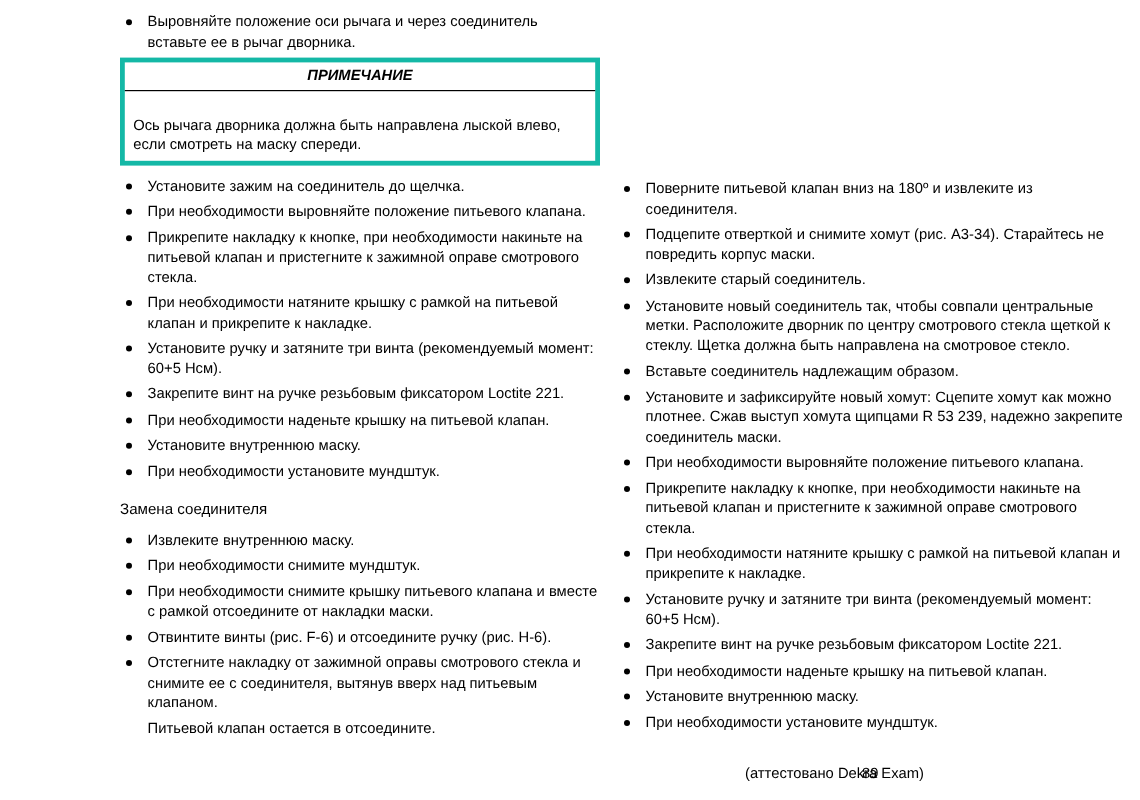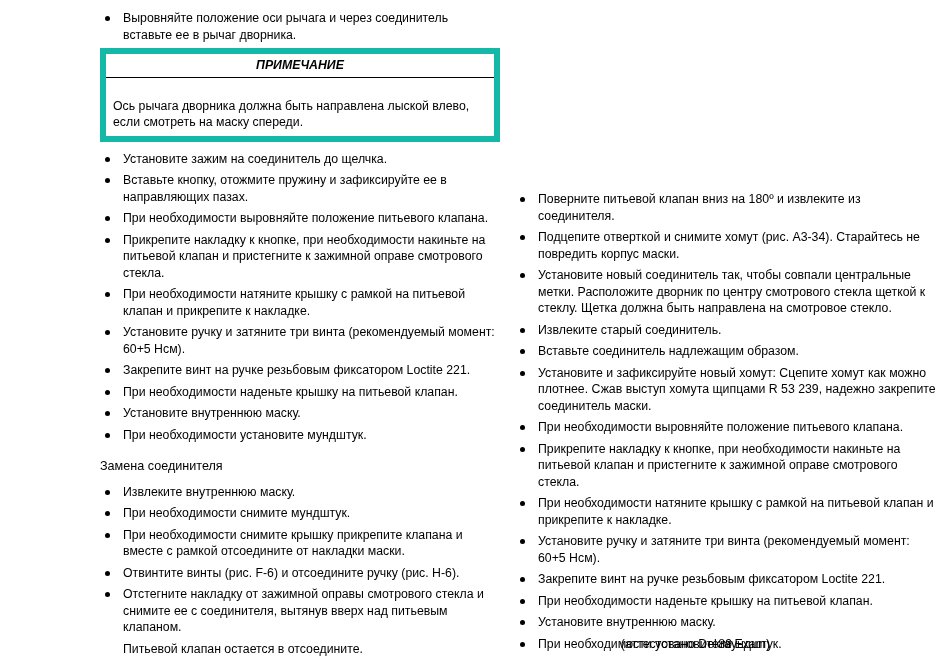--- a/index.html
+++ b/index.html
@@ -30,21 +30,21 @@
   .bullet-dot {
     flex: 0 0 auto;
     width: 5px; height: 5px;
     border-radius: 50%;
     background: #000;
     margin: 6px 13px 0 5px;
   }
   .bullet-text { flex: 1 1 auto; }
 
   .note-box {
-    border: 6px solid #14b8a6;
+    border: 4px solid #14b8a6;
     margin: 1px 0 9px 0;
   }
   .note-title {
     text-align: center;
     font-weight: bold;
     font-style: italic;
     padding: 3px 0;
     border-bottom: 1px solid #000;
   }
   .note-body { padding: 20px 7px 5px 7px; }
@@ -89,24 +89,20 @@
       <div class="note-body">Ось рычага дворника должна быть направлена лыской влево, если смотреть на маску спереди.</div>
     </div>
 
     <ul class="bullet-list">
 
         <li class="bullet-item">
           <span class="bullet-dot"></span>
           <span class="bullet-text">Установите зажим на соединитель до щелчка.</span>
         </li>
 
-        <li class="bullet-item">
-          <span class="bullet-dot"></span>
-          <span class="bullet-text">Вставьте кнопку, отожмите пружину и зафиксируйте ее в направляющих пазах.</span>
-        </li>
 
         <li class="bullet-item">
           <span class="bullet-dot"></span>
           <span class="bullet-text">При необходимости выровняйте положение питьевого клапана.</span>
         </li>
 
         <li class="bullet-item">
           <span class="bullet-dot"></span>
           <span class="bullet-text">Прикрепите накладку к кнопке, при необходимости накиньте на питьевой клапан и пристегните к зажимной оправе смотрового стекла.</span>
         </li>
@@ -151,21 +147,21 @@
           <span class="bullet-text">Извлеките внутреннюю маску.</span>
         </li>
 
         <li class="bullet-item">
           <span class="bullet-dot"></span>
           <span class="bullet-text">При необходимости снимите мундштук.</span>
         </li>
 
         <li class="bullet-item">
           <span class="bullet-dot"></span>
-          <span class="bullet-text">При необходимости снимите крышку прикрепите клапана и вместе с рамкой отсоедините от накладки маски.</span>
+          <span class="bullet-text">При необходимости снимите крышку питьевого клапана и вместе с рамкой отсоедините от накладки маски.</span>
         </li>
 
         <li class="bullet-item">
           <span class="bullet-dot"></span>
           <span class="bullet-text">Отвинтите винты (рис. F-6) и отсоедините ручку (рис. H-6).</span>
         </li>
 
         <li class="bullet-item">
           <span class="bullet-dot"></span>
           <span class="bullet-text">Отстегните накладку от зажимной оправы смотрового стекла и снимите ее с соединителя, вытянув вверх над питьевым клапаном.</span>
@@ -185,26 +181,26 @@
           <span class="bullet-text">Поверните питьевой клапан вниз на 180º и извлеките из соединителя.</span>
         </li>
 
         <li class="bullet-item">
           <span class="bullet-dot"></span>
           <span class="bullet-text">Подцепите отверткой и снимите хомут (рис. A3-34). Старайтесь не повредить корпус маски.</span>
         </li>
 
         <li class="bullet-item">
           <span class="bullet-dot"></span>
+          <span class="bullet-text">Извлеките старый соединитель.</span>
+        </li>
+
+        <li class="bullet-item">
+          <span class="bullet-dot"></span>
           <span class="bullet-text">Установите новый соединитель так, чтобы совпали центральные метки. Расположите дворник по центру смотрового стекла щеткой к стеклу. Щетка должна быть направлена на смотровое стекло.</span>
-        </li>
-
-        <li class="bullet-item">
-          <span class="bullet-dot"></span>
-          <span class="bullet-text">Извлеките старый соединитель.</span>
         </li>
 
         <li class="bullet-item">
           <span class="bullet-dot"></span>
           <span class="bullet-text">Вставьте соединитель надлежащим образом.</span>
         </li>
 
         <li class="bullet-item">
           <span class="bullet-dot"></span>
           <span class="bullet-text">Установите и зафиксируйте новый хомут: Сцепите хомут как можно плотнее. Сжав выступ хомута щипцами R 53 239, надежно закрепите соединитель маски.</span>

